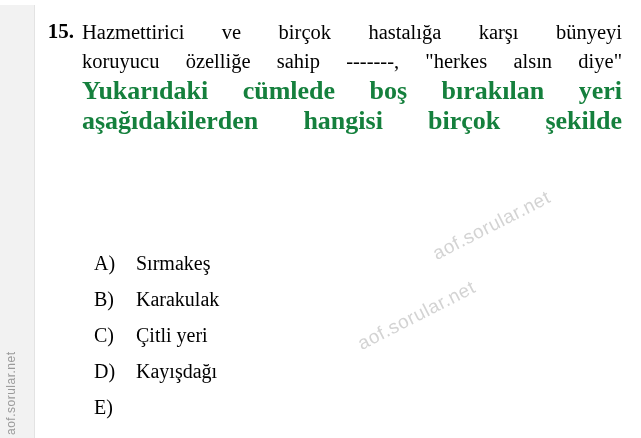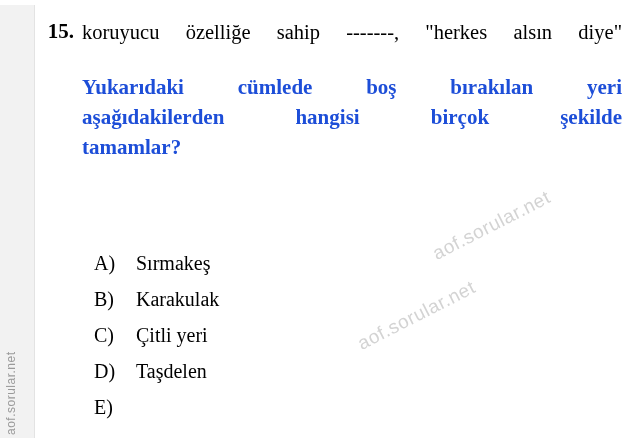--- a/index.html
+++ b/index.html
@@ -87,25 +87,24 @@
     display: block;
     text-align: justify;
     text-align-last: justify;
     white-space: nowrap;
   }
   .stem .line.last {
     text-align-last: left;
   }
 
   .prompt {
-    margin-top: 25px;
-    font-size: 21px;
+    font-size: 26px;
     line-height: 30px;
     font-weight: bold;
-    color: #1d4ed8;
+    color: #15803d;
   }
   .prompt .line {
     display: block;
     text-align: justify;
     text-align-last: justify;
     white-space: nowrap;
   }
   .prompt .line.last {
     text-align-last: left;
   }
@@ -166,47 +165,47 @@
     <div class="gutter-wm">aof.sorular.net</div>
   </div>
 
   <div class="content">
 
     <div class="q-number">15.</div>
 
     <div class="q-body">
 
       <div class="stem">
+        <span class="line">Hazmettirici ve birçok hastalığa karşı bünyeyi</span>
         <span class="line">koruyucu özelliğe sahip -------, "herkes alsın diye"</span>
       </div>
 
       <div class="prompt">
         <span class="line">Yukarıdaki cümlede boş bırakılan yeri</span>
         <span class="line">aşağıdakilerden hangisi birçok şekilde</span>
-        <span class="line last">tamamlar?</span>
       </div>
 
     </div>
 
     <div class="choices">
       <div class="choice">
         <span class="choice-letter">A)</span>
         <span class="choice-text">Sırmakeş</span>
       </div>
       <div class="choice">
         <span class="choice-letter">B)</span>
         <span class="choice-text">Karakulak</span>
       </div>
       <div class="choice">
         <span class="choice-letter">C)</span>
         <span class="choice-text">Çitli yeri</span>
       </div>
       <div class="choice">
         <span class="choice-letter">D)</span>
-        <span class="choice-text">Taşdelen</span>
+        <span class="choice-text">Kayışdağı</span>
       </div>
       <div class="choice">
         <span class="choice-letter">E)</span>
       </div>
     </div>
 
     <div class="wm wm-1">aof.sorular.net</div>
     <div class="wm wm-2">aof.sorular.net</div>
 
   </div>

